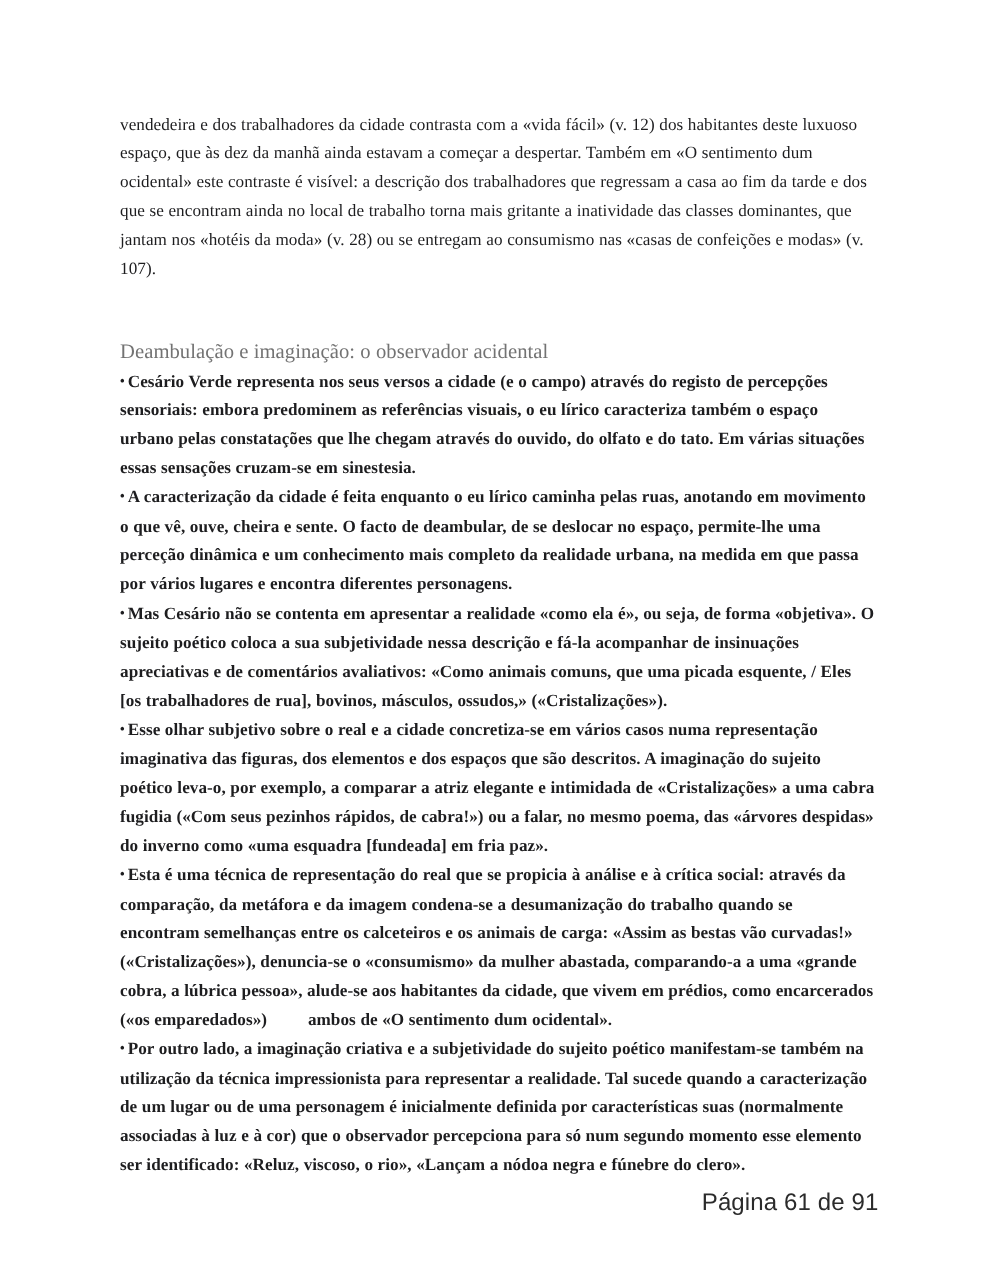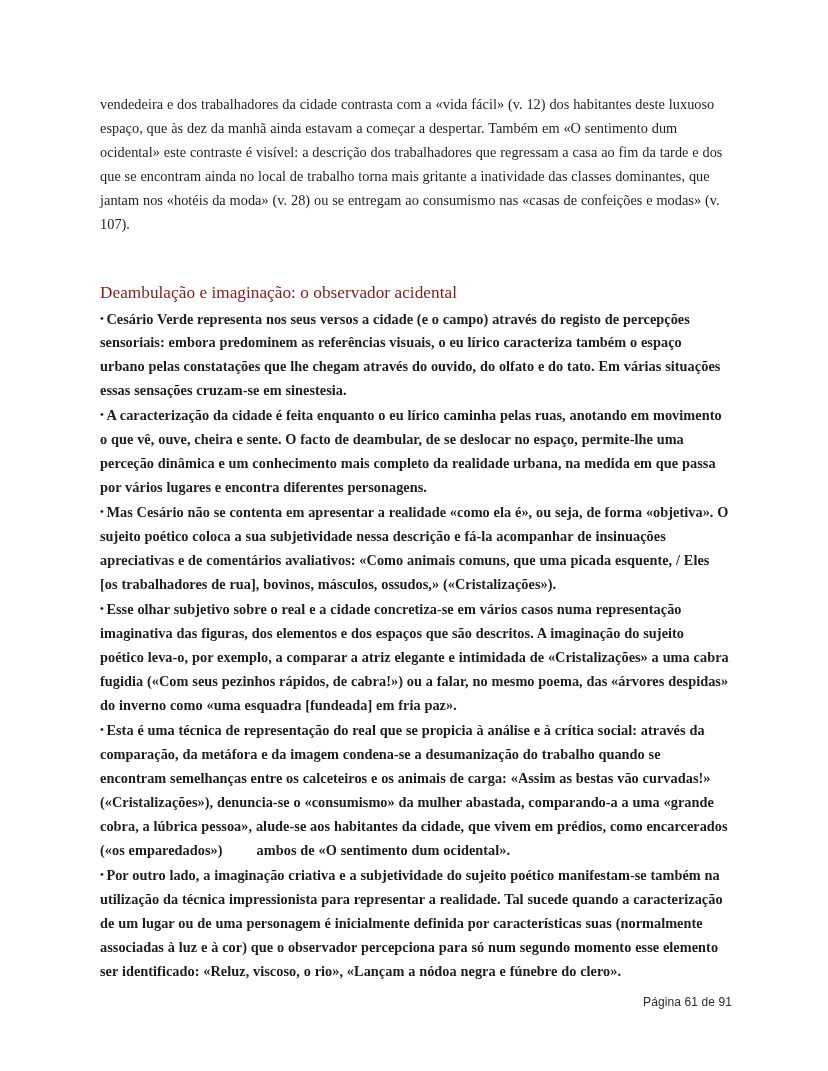--- a/index.html
+++ b/index.html
@@ -47,21 +47,21 @@
     margin-bottom: 0;
   }
 
   .section-heading {
     margin: 0;
     padding-top: 43px;
     padding-bottom: 1px;
     font-size: 17.2px;
     line-height: 25px;
     font-weight: 400;
-    color: #7f1d1d;
+    color: #737373;
     letter-spacing: 0.05px;
   }
 
   .bullet-list {
     list-style: none;
     margin: 0;
     padding: 0;
     font-weight: bold;
   }
 
@@ -85,21 +85,21 @@
   .wide-gap {
     display: inline-block;
     width: 34px;
   }
 
   .footer {
     position: absolute;
     right: 96px;
     top: 991px;
     font-family: "Liberation Sans", "DejaVu Sans", sans-serif;
-    font-size: 12px;
+    font-size: 20px;
     line-height: 22px;
     color: #2b2b2b;
     letter-spacing: 0.1px;
     white-space: nowrap;
   }
 </style>
 </head>
 <body>
 
 <div class="page">

